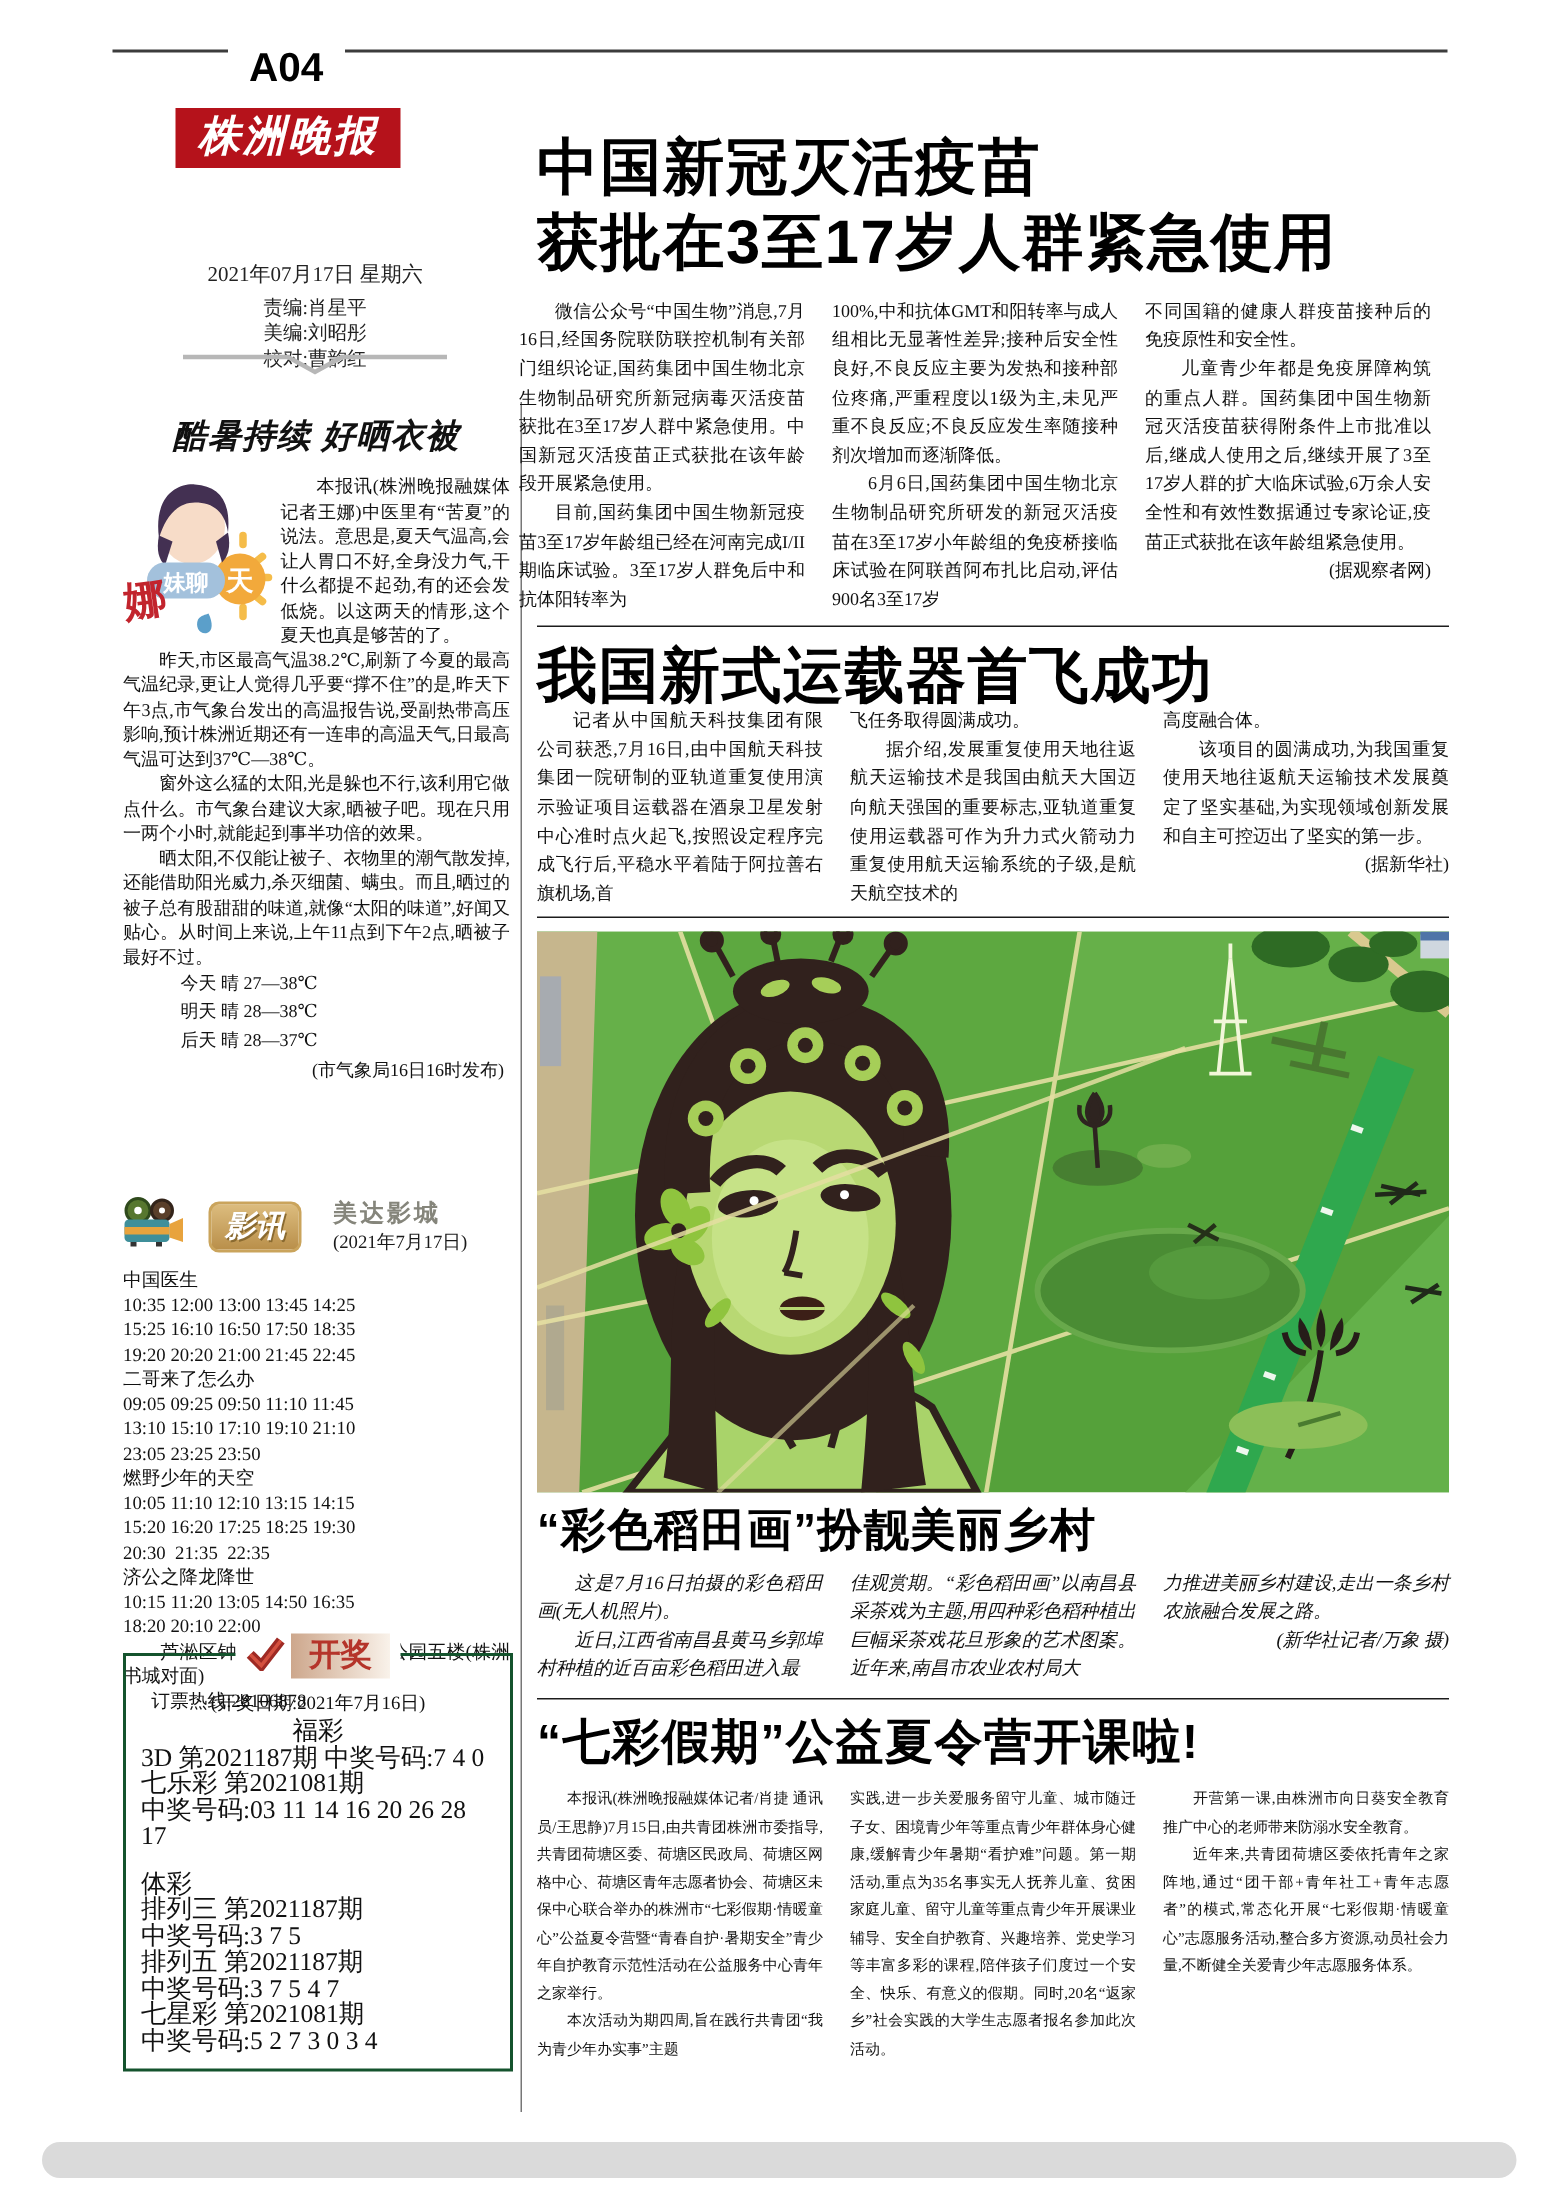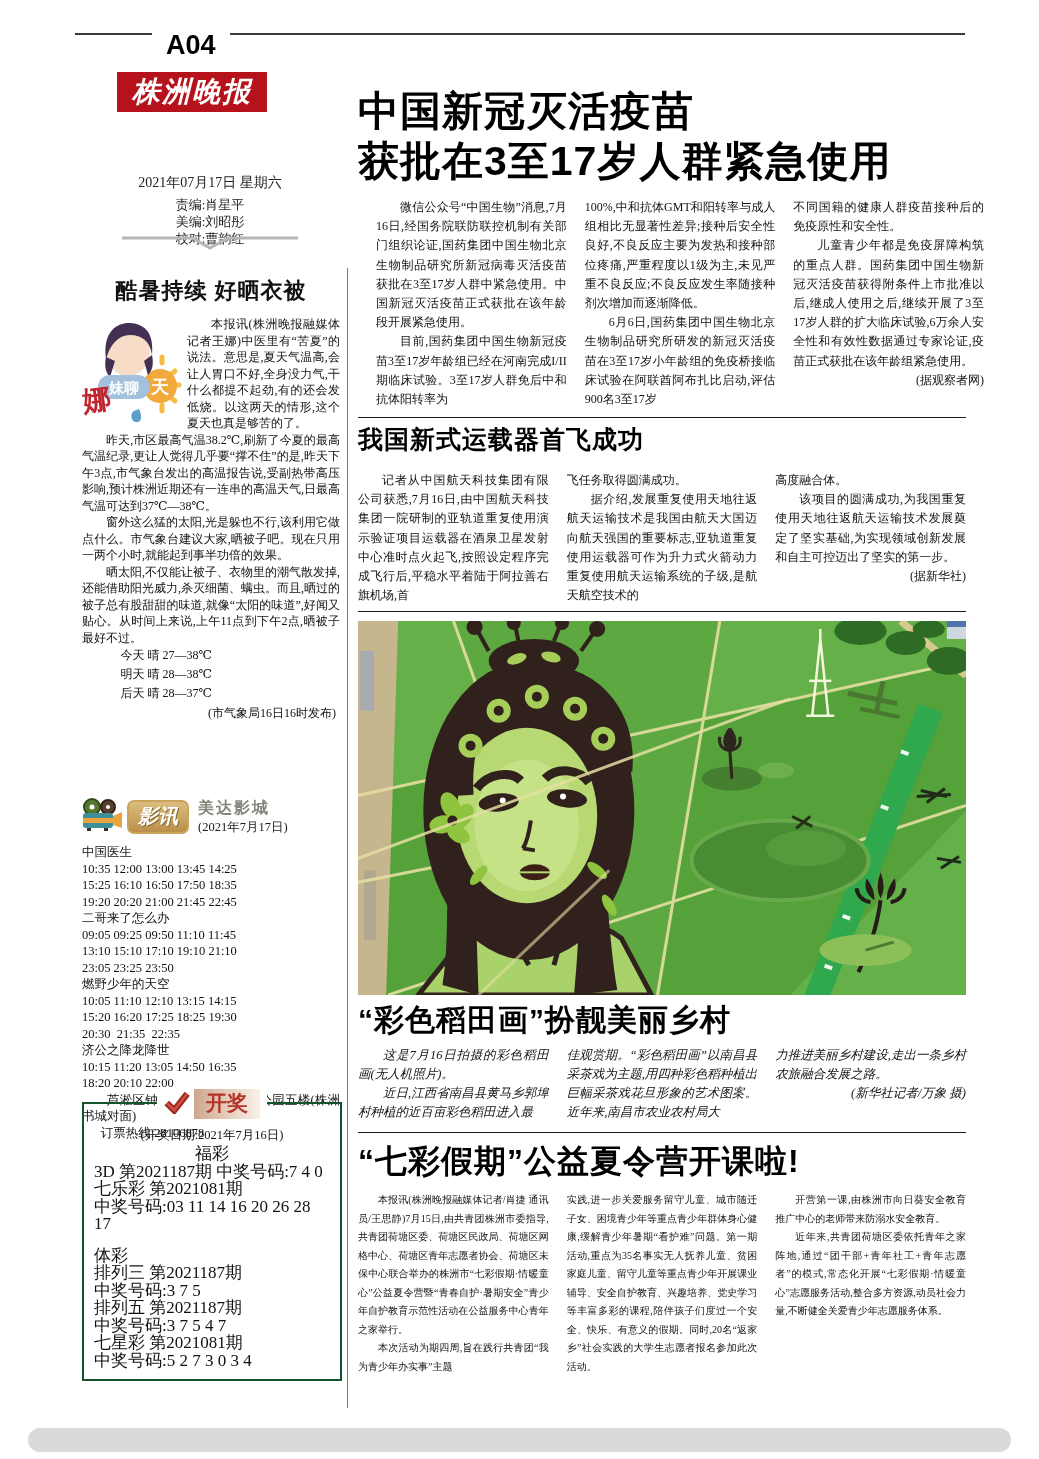--- a/index.html
+++ b/index.html
@@ -26,34 +26,34 @@
   .mh-date { left:75px; top:174px; width:270px; text-align:center; font-size:14px; color:#222; }
   .mh-ed   { left:75px; width:270px; text-align:center; font-size:13px; color:#222; }
   .chevron-wrap { left:122px; top:236px; }
 
   
   .v-rule { left:347px; top:268px; height:1140px; border-left:1.5px solid #777; }
 
   
   .wx { left:82px; top:276px; width:258px; }
   .wx-title { font-size:22px; letter-spacing:1px; text-align:center; margin:0 0 10px 0;
-              font-family:"Liberation Sans","DejaVu Sans",sans-serif; font-weight:900; }
+              font-family:"Liberation Sans","DejaVu Sans",sans-serif; font-weight:900;font-style:italic; }
   .wx .bp { font-size:12px; line-height:16.5px; }
   .wx-fig { float:left; width:100px; height:106px; margin:3px 5px 2px 0; }
   .wx-forecast { margin-left:3.2em; font-size:12px; line-height:19px; }
   .wx-src { text-align:right; font-size:12px; line-height:20px; padding-right:4px; }
 
   
   .bp { margin:0; text-align:justify; }
   .ind { text-indent:2em; }
   .src { text-align:right; text-indent:0; }
 
   
   .movies { left:82px; top:798px; width:258px; }
-  .mv-head { display:flex; align-items:center; gap:5px; }
+  .mv-head { display:flex; align-items:center; gap:17px; }
   .mv-badge { background:linear-gradient(180deg,#dcbc7e,#b98f4a); border:2px solid #caa45c;
               border-radius:7px; color:#fff; font-weight:bold; font-style:italic;
               font-size:20px; padding:1px 9px 2px; text-shadow:1px 1px 0 #8a6a30;
               font-family:"Liberation Sans","DejaVu Sans",sans-serif; }
   .mv-right { margin-left:4px; }
   .mv-cinema { font-family:"Liberation Sans","DejaVu Sans",sans-serif; font-weight:bold;
                font-size:16px; color:#85857b; letter-spacing:2px; }
   .mv-date { font-size:12.5px; color:#1a1a1a; }
   .mv-list { margin-top:8px; font-size:12.5px; line-height:16.5px; }
   .mv-list div { white-space:pre-wrap; }
@@ -67,26 +67,26 @@
   .lot-badge { font-family:"Liberation Sans","DejaVu Sans",sans-serif; font-weight:bold;
                font-size:21px; color:#b5342a; padding:0 12px 2px;
                background:linear-gradient(90deg,#cda78c,#f9f2ea); }
   .lot-line { font-size:17px; line-height:17.5px; }
   .lot-center { text-align:center; }
   .lot-gap { margin-top:14px; }
   .lot-date { text-align:center; font-size:12.5px; margin-top:6px; line-height:20px; }
 
   
   .main-title-1 { left:358px; top:86px; width:640px; font-size:41px; line-height:50px; letter-spacing:1px; }
-  .vaccine-body { left:376px; top:198px; width:608px; }
+  .vaccine-body { left:346px; top:198px; width:608px; }
   .cols { display:flex; gap:18px; }
   .col { flex:1; min-width:0; }
   .mainp { font-size:12px; line-height:19.2px; }
   .div-rule { left:358px; width:608px; border-top:1.5px solid #1c1c1c; }
-  .rocket-title { left:358px; top:423px; width:608px; font-size:25px; letter-spacing:1px; }
+  .rocket-title { left:358px; top:423px; width:608px; font-size:40px; letter-spacing:1px; }
   .rocket-body { left:358px; top:471px; width:608px; }
   .photo-wrap { left:358px; top:621px; width:608px; height:374px; }
   .rice-title { left:358px; top:1000px; width:608px; font-size:30px; letter-spacing:1px; }
   .rice-body { left:358px; top:1046px; width:608px; }
   .rice-body .bp { font-size:12.5px; line-height:19px; font-style:italic; }
   .camp-title { left:358px; top:1140px; width:640px; font-size:32px; letter-spacing:1px; }
   .camp-body { left:358px; top:1191px; width:608px; }
   .campp { font-size:10px; line-height:18.5px; }
 
   .footer-bar { left:28px; top:1428px; width:983px; height:24px; background:#dadada; border-radius:12px; }

